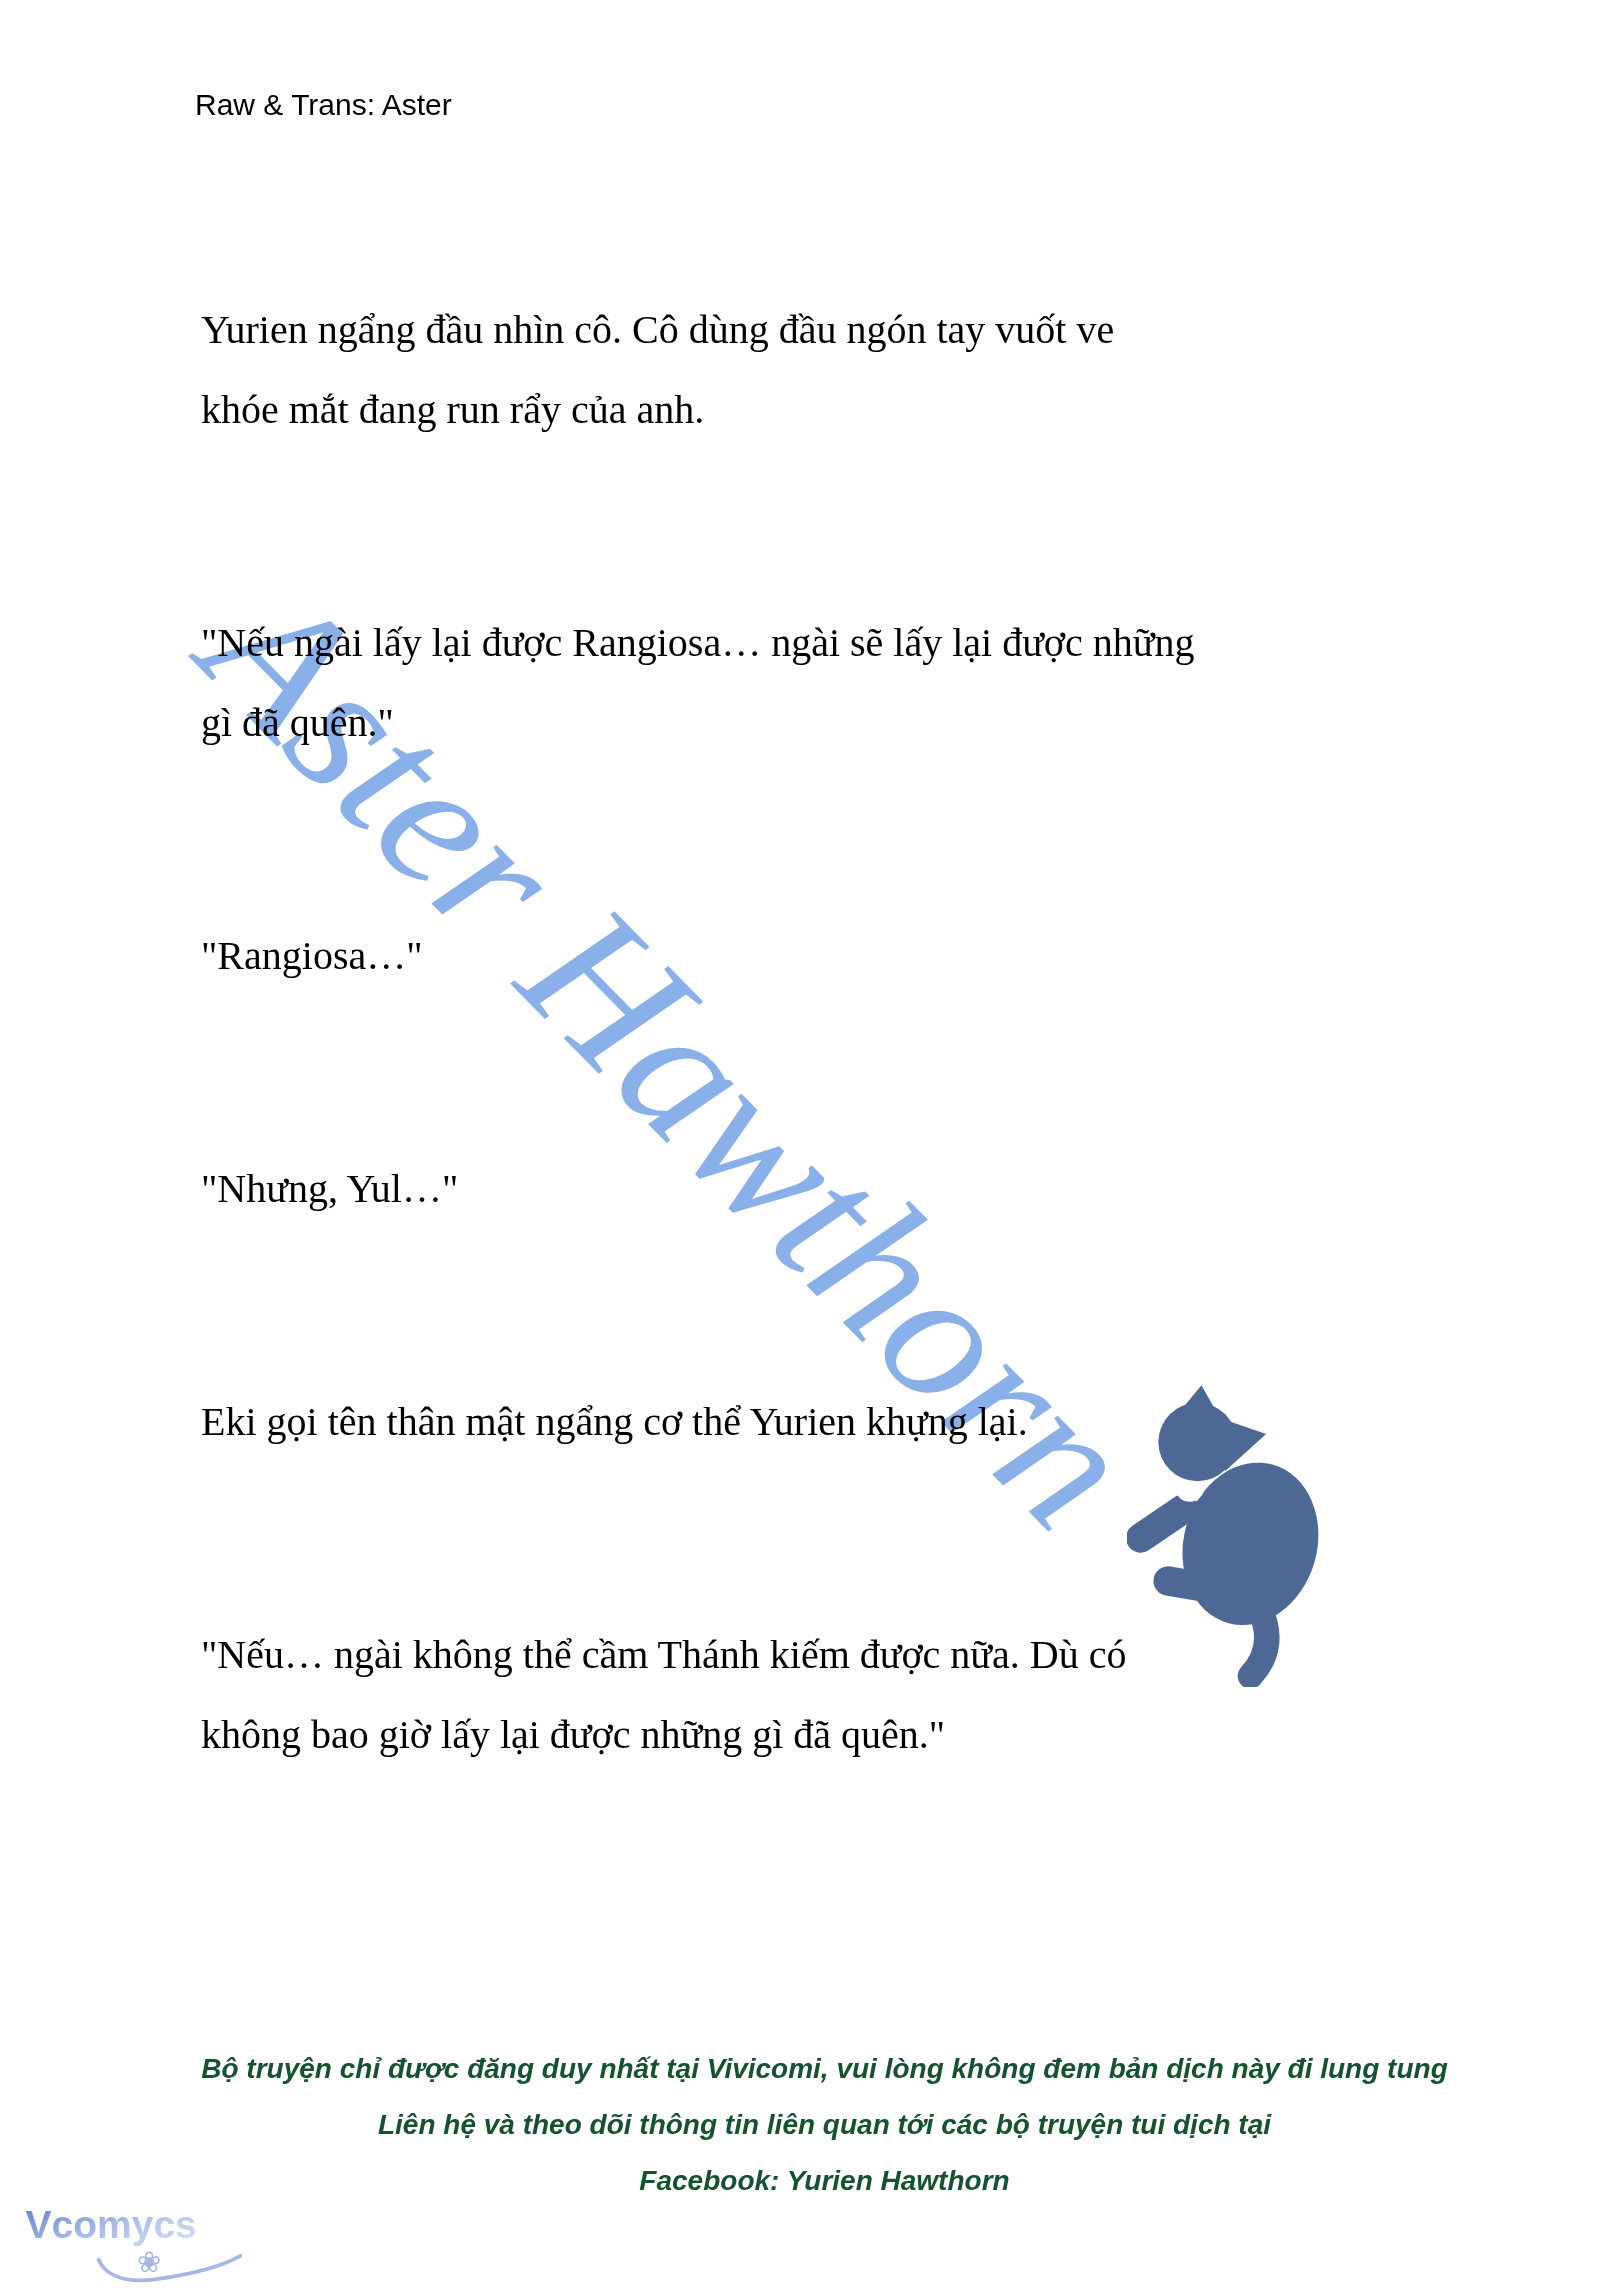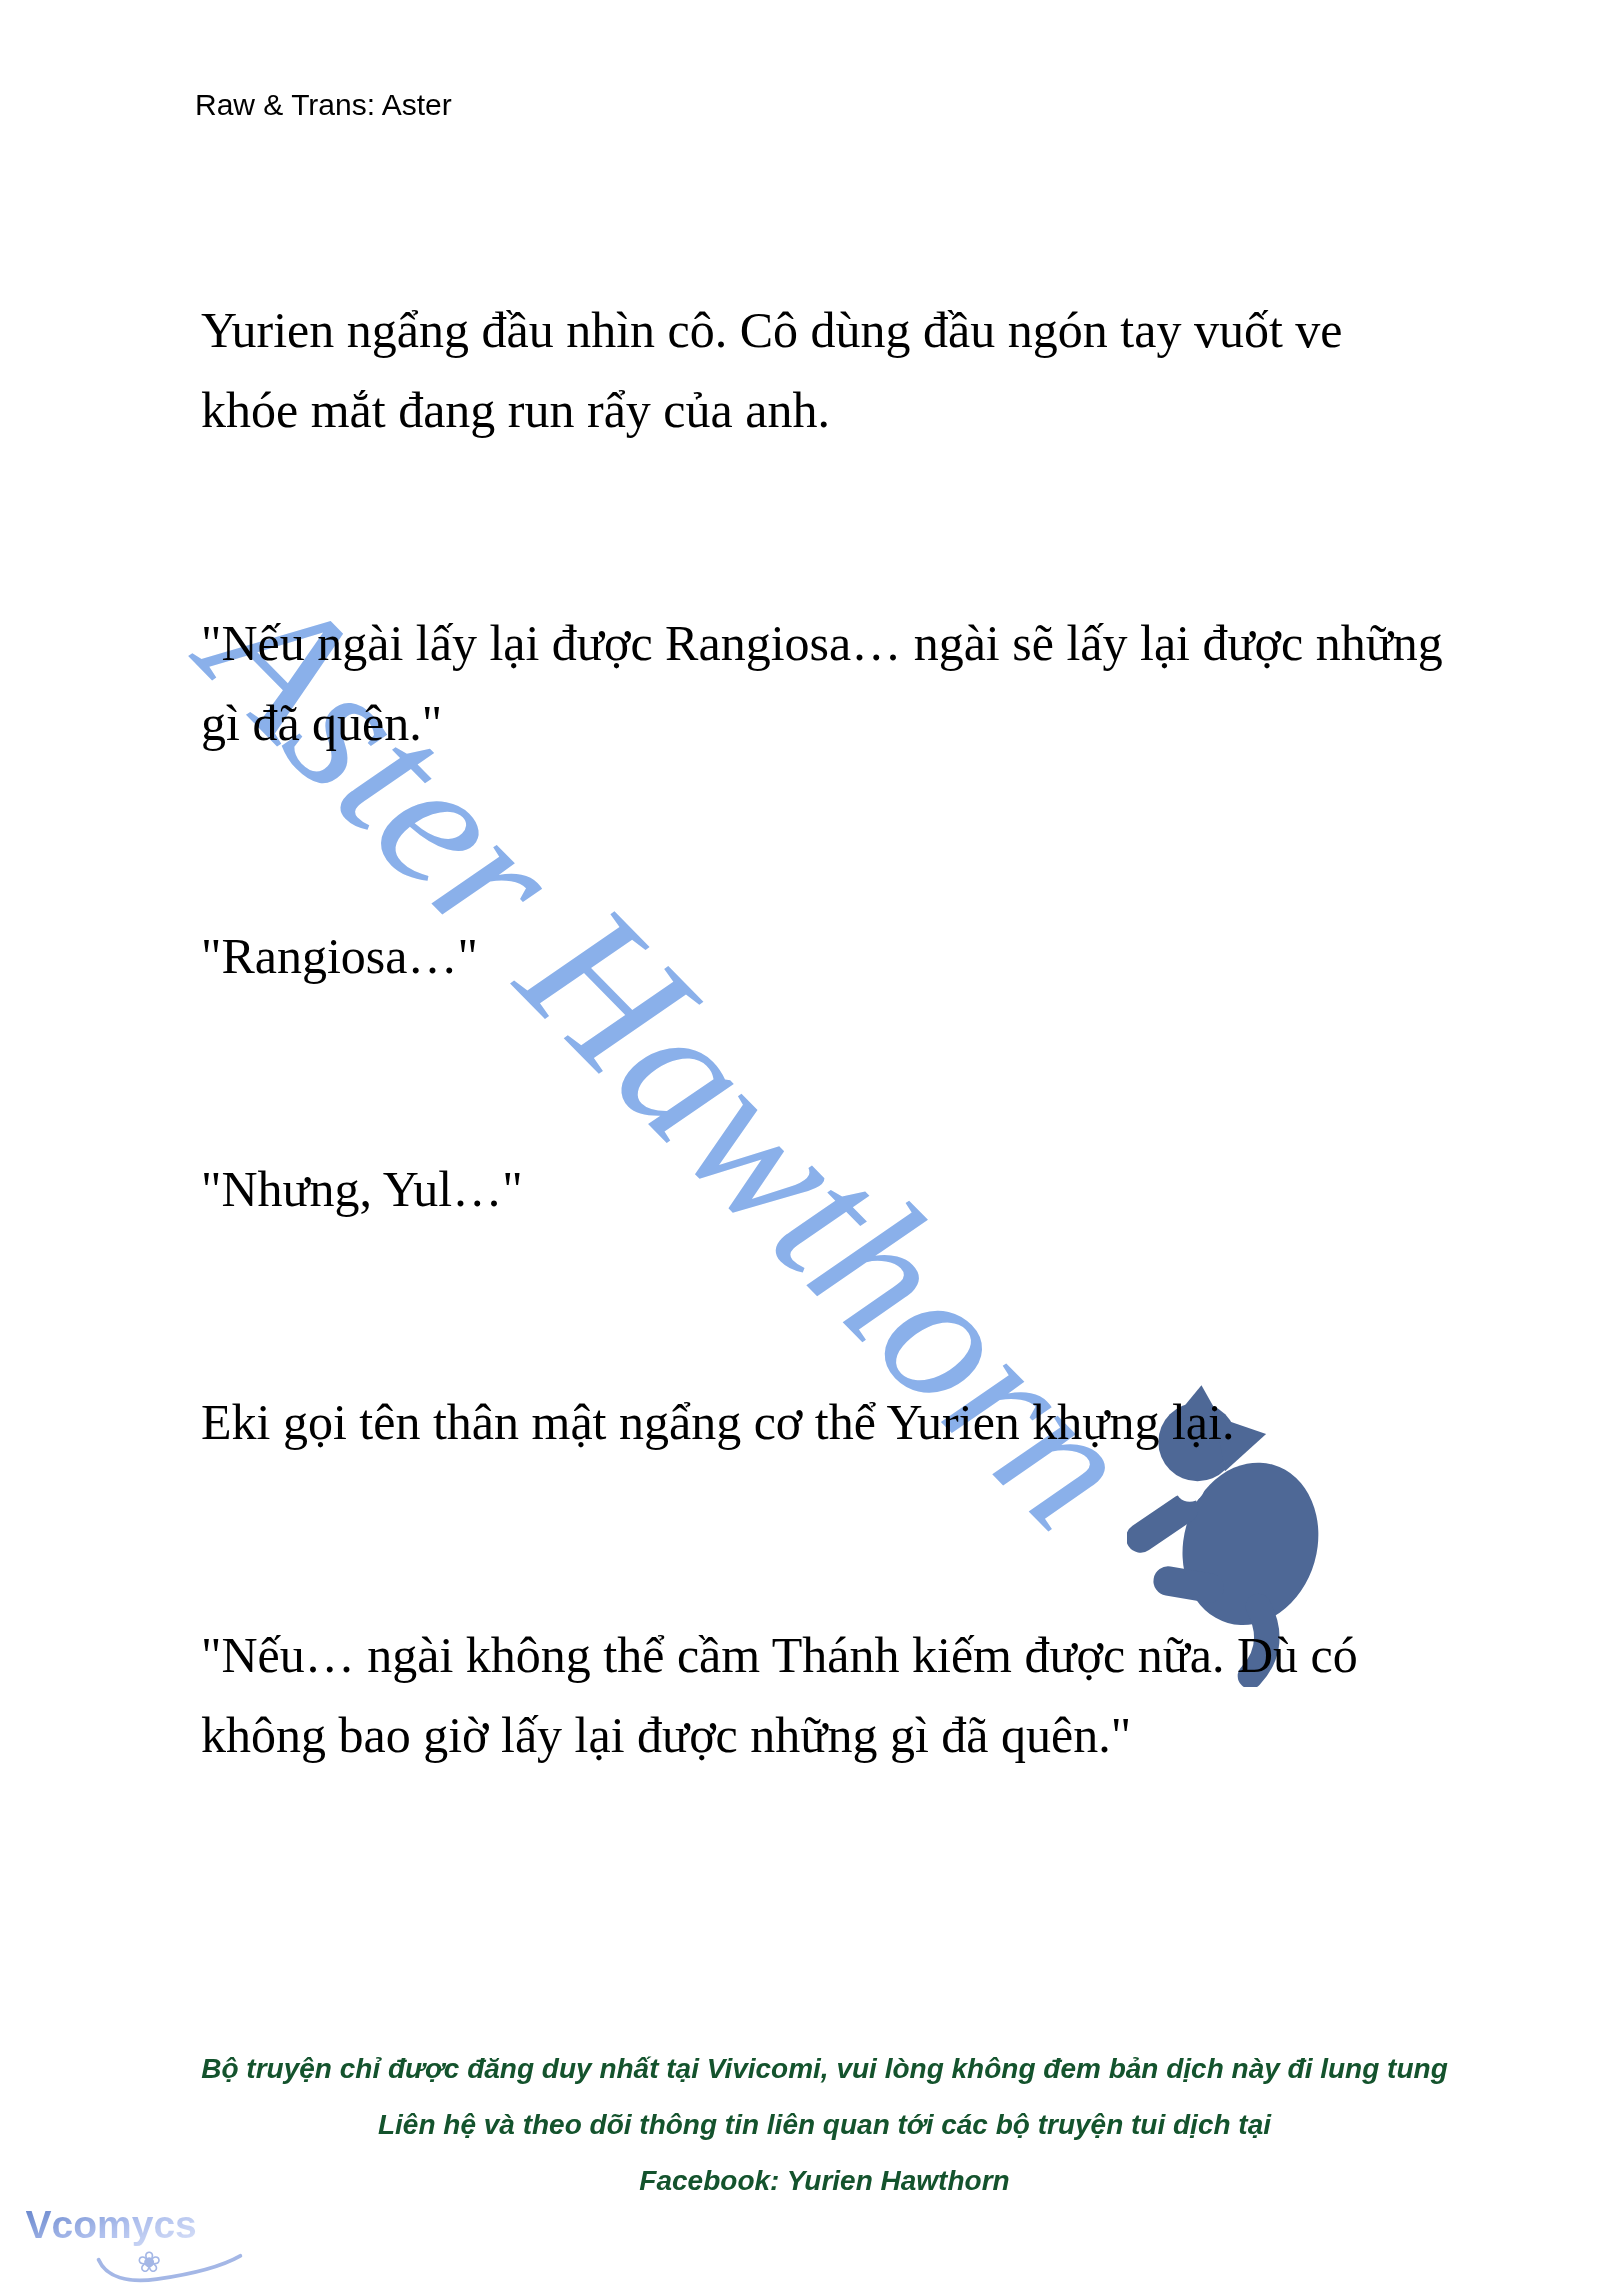--- a/index.html
+++ b/index.html
@@ -35,21 +35,21 @@
   .cat {
     position:absolute; left:1127px; top:1385px;
     width:192px; height:302px; z-index:2;
   }
   .cat .stroke { stroke:#4e6896; fill:none; stroke-linecap:round; }
 
   
   .content {
     position:absolute; left:201px; top:290px;
     width:1274px; z-index:3;
-    font-size:50px; line-height:80px; color:#000;
+    font-size:40px; line-height:80px; color:#000;
   }
   .content p { margin:0 0 153px 0; white-space:pre-line; }
 
   
   .footer {
     position:absolute; left:0; top:2041px; width:100%;
     text-align:center; z-index:3;
     font-family:"Liberation Sans", sans-serif;
     font-style:italic; font-weight:bold;
     font-size:28px; line-height:56px;

